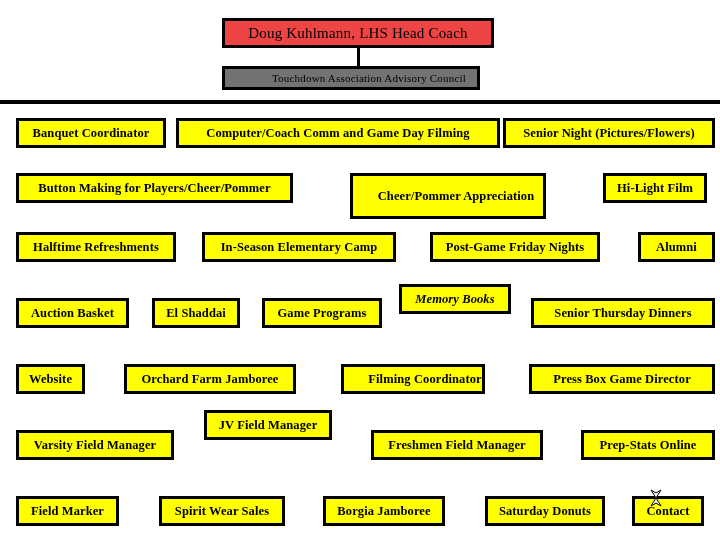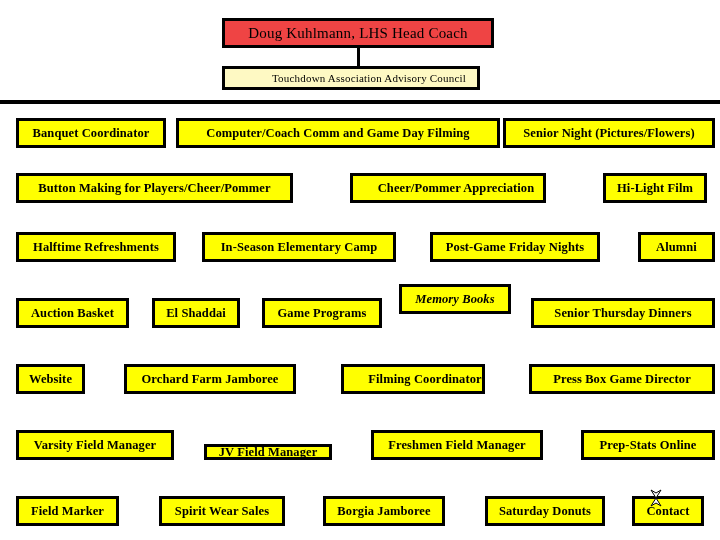--- a/index.html
+++ b/index.html
@@ -38,21 +38,21 @@
   }
 
   .node-head {
     background: #ef4444;
     font-size: 15px;
     font-weight: normal;
     letter-spacing: 0.2px;
   }
 
   .node-council {
-    background: #fef9c3;
+    background: #737373;
     font-size: 11px;
     font-weight: normal;
     letter-spacing: 0.2px;
     padding-left: 36px;
   }
 
   .node-task {
     background: #ffff00;
     font-size: 12.5px;
     font-weight: bold;
@@ -88,37 +88,37 @@
 
   <div class="node node-council" style="left: 222px; top: 66px; width: 258px; height: 24px;">Touchdown Association Advisory Council</div>
 
   <div class="divider-rule" style="top: 100px;"></div>
 
   <div id="rows-layer">
       <div class="node node-task" style="left: 16px; top: 118px; width: 150px; height: 30px;">Banquet Coordinator</div>
       <div class="node node-task" style="left: 176px; top: 118px; width: 324px; height: 30px; text-align: right;">Computer/Coach Comm and Game Day Filming</div>
       <div class="node node-task" style="left: 503px; top: 118px; width: 212px; height: 30px;">Senior Night (Pictures/Flowers)</div>
       <div class="node node-task" style="left: 16px; top: 173px; width: 277px; height: 30px;">Button Making for Players/Cheer/Pommer</div>
-      <div class="node node-task" style="left: 350px; top: 173px; width: 196px; height: 30px; padding-left: 16px;">Cheer/Pommer Appreciation</div>
+      <div class="node node-task" style="left: 350px; top: 173px; width: 196px; height: 46px; padding-left: 16px;">Cheer/Pommer Appreciation</div>
       <div class="node node-task" style="left: 603px; top: 173px; width: 104px; height: 30px;">Hi-Light Film</div>
       <div class="node node-task" style="left: 16px; top: 232px; width: 160px; height: 30px;">Halftime Refreshments</div>
       <div class="node node-task" style="left: 202px; top: 232px; width: 194px; height: 30px;">In-Season Elementary Camp</div>
       <div class="node node-task" style="left: 430px; top: 232px; width: 170px; height: 30px;">Post-Game Friday Nights</div>
       <div class="node node-task" style="left: 638px; top: 232px; width: 77px; height: 30px;">Alumni</div>
       <div class="node node-task" style="left: 16px; top: 298px; width: 113px; height: 30px;">Auction Basket</div>
       <div class="node node-task" style="left: 152px; top: 298px; width: 88px; height: 30px;">El Shaddai</div>
       <div class="node node-task" style="left: 262px; top: 298px; width: 120px; height: 30px;">Game Programs</div>
       <div class="node node-task" style="left: 399px; top: 284px; width: 112px; height: 30px; font-style: italic;">Memory Books</div>
       <div class="node node-task" style="left: 531px; top: 298px; width: 184px; height: 30px;">Senior Thursday Dinners</div>
       <div class="node node-task" style="left: 16px; top: 364px; width: 69px; height: 30px;">Website</div>
       <div class="node node-task" style="left: 124px; top: 364px; width: 172px; height: 30px;">Orchard Farm Jamboree</div>
       <div class="node node-task" style="left: 341px; top: 364px; width: 144px; height: 30px; padding-left: 24px;">Filming Coordinator</div>
       <div class="node node-task" style="left: 529px; top: 364px; width: 186px; height: 30px;">Press Box Game Director</div>
       <div class="node node-task" style="left: 16px; top: 430px; width: 158px; height: 30px;">Varsity Field Manager</div>
-      <div class="node node-task" style="left: 204px; top: 444px; width: 128px; height: 16px;">JV Field Manager</div>
+      <div class="node node-task" style="left: 204px; top: 410px; width: 128px; height: 30px;">JV Field Manager</div>
       <div class="node node-task" style="left: 371px; top: 430px; width: 172px; height: 30px;">Freshmen Field Manager</div>
       <div class="node node-task" style="left: 581px; top: 430px; width: 134px; height: 30px;">Prep-Stats Online</div>
       <div class="node node-task" style="left: 16px; top: 496px; width: 103px; height: 30px;">Field Marker</div>
       <div class="node node-task" style="left: 159px; top: 496px; width: 126px; height: 30px;">Spirit Wear Sales</div>
       <div class="node node-task" style="left: 323px; top: 496px; width: 122px; height: 30px;">Borgia Jamboree</div>
       <div class="node node-task" style="left: 485px; top: 496px; width: 120px; height: 30px;">Saturday Donuts</div>
       <div class="node node-task" style="left: 632px; top: 496px; width: 72px; height: 30px;">Contact</div>
     </div>
 
   <svg class="cursor-glyph" id="cursor-glyph" width="12" height="18" viewBox="0 0 12 18" style="left: 650px; top: 489px;">

